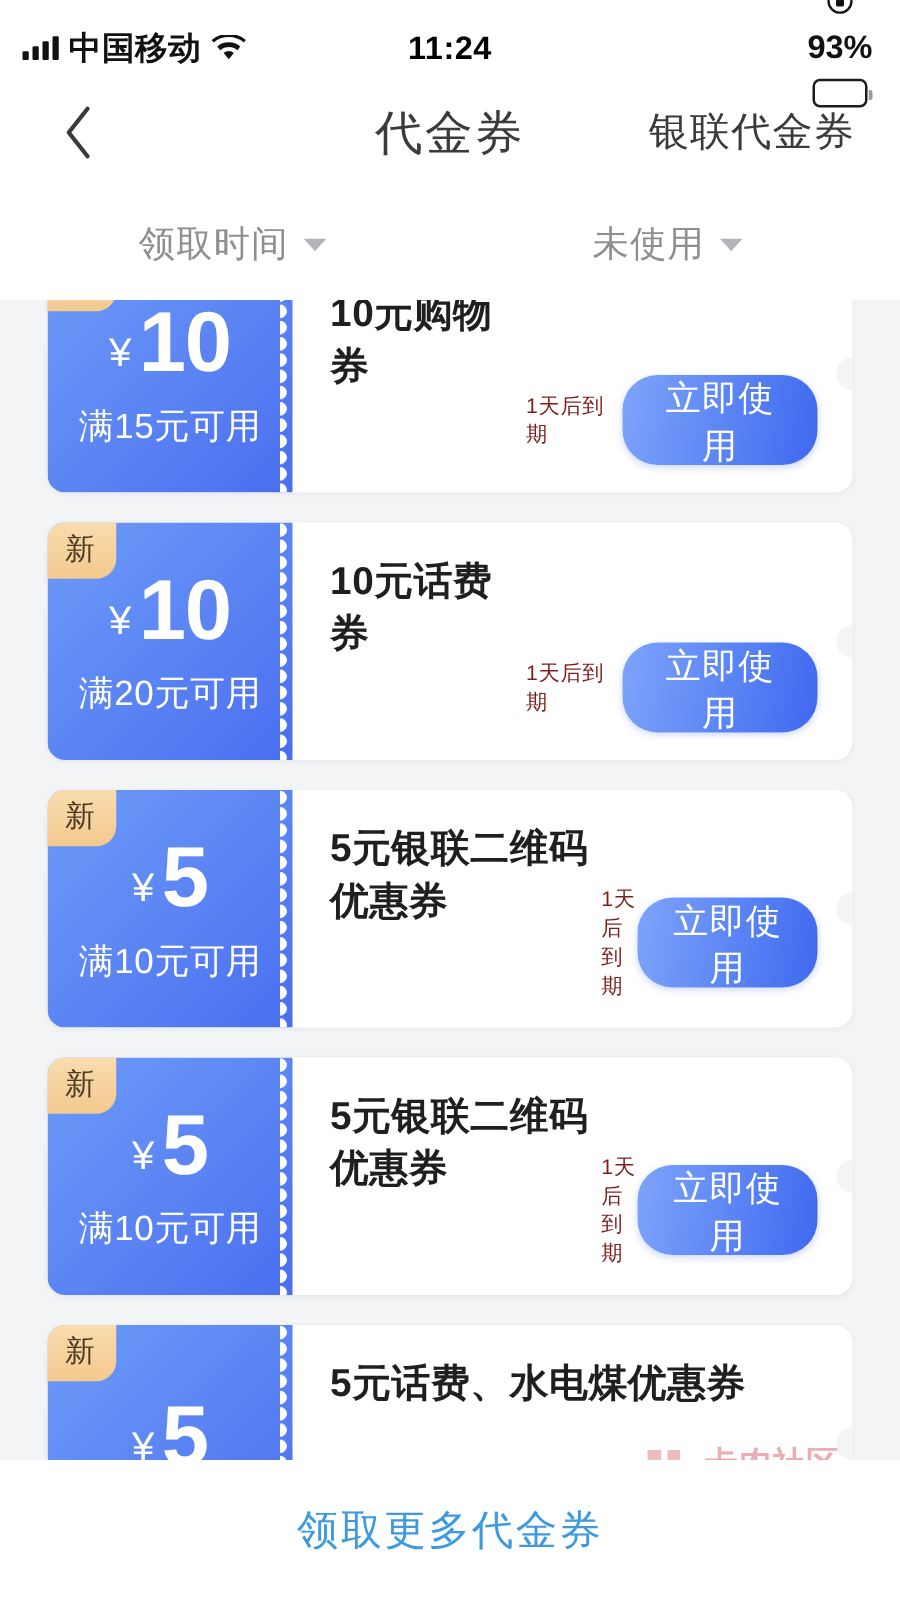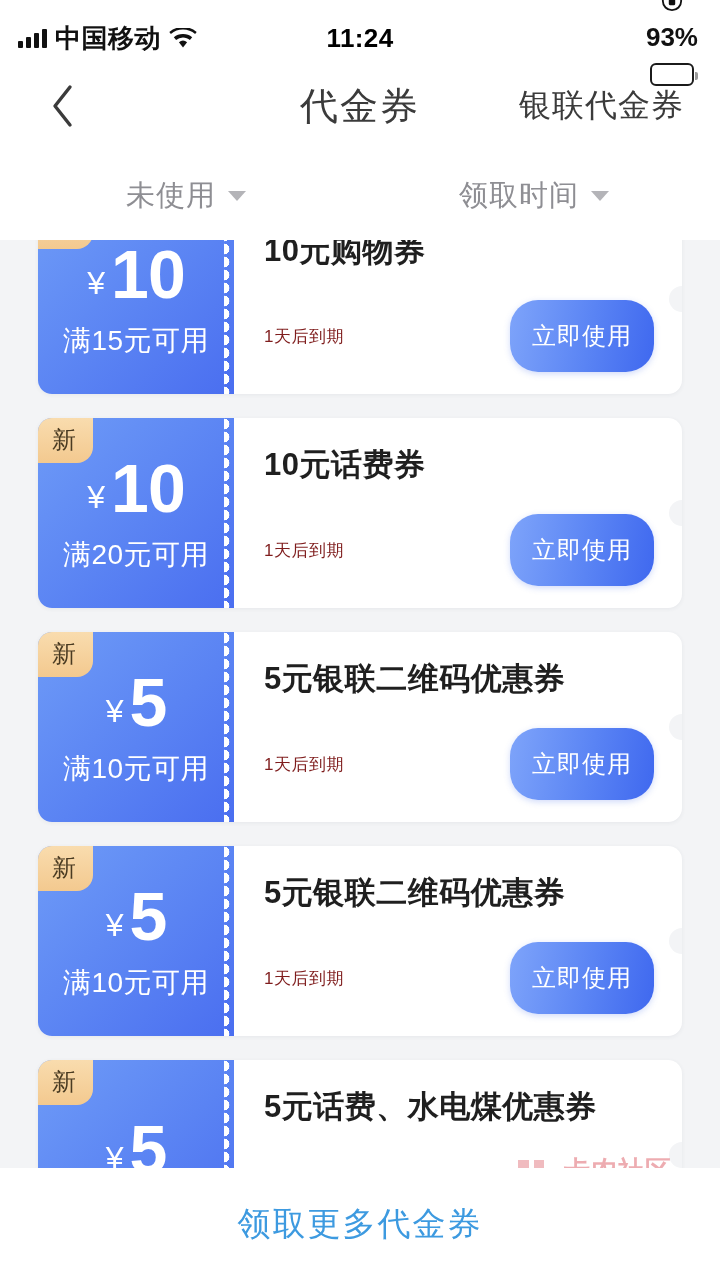--- a/index.html
+++ b/index.html
@@ -260,21 +260,20 @@
     font-size: 28px;
     letter-spacing: 0.5px;
   }
 
   
   .coupon-right {
     flex: 1;
     position: relative;
     padding: 26px 28px 22px 30px;
     display: flex;
-    flex-direction: column;
   }
   .notch {
     position: absolute;
     right: -13px;
     top: 50%;
     transform: translateY(-50%);
     width: 26px;
     height: 26px;
     border-radius: 50%;
     background: #f3f4f6;
@@ -298,21 +297,21 @@
   }
   .use-btn {
     min-width: 144px;
     height: 72px;
     padding: 0 22px;
     border: none;
     border-radius: 28px;
     background: linear-gradient(100deg, #7ea4fa 0%, #5a84f4 55%, #3f68ef 100%);
     color: #ffffff;
     font-family: inherit;
-    font-size: 24px;
+    font-size: 28px;
     letter-spacing: 1px;
     cursor: pointer;
     box-shadow: 0 2px 6px rgba(70, 110, 235, 0.25);
   }
 
   
   .bottom-bar {
     position: absolute;
     left: 0; right: 0; bottom: 0;
     height: 112px;
@@ -402,25 +401,25 @@
         <path d="M20 3L5 22l15 19" fill="none" stroke="#3b3b3b" stroke-width="3.4" stroke-linecap="round" stroke-linejoin="round"></path>
       </svg>
     </span>
   </div>
   <div class="nav-title">代金券</div>
   <div class="nav-action">银联代金券</div>
 </div>
 
 <div class="filter-bar">
   <div class="filter-item">
+    <span class="filter-label">领取时间</span>
+    <span class="caret"></span>
+  </div>
+  <div class="filter-item">
     <span class="filter-label">未使用</span>
-    <span class="caret"></span>
-  </div>
-  <div class="filter-item">
-    <span class="filter-label">领取时间</span>
     <span class="caret"></span>
   </div>
 </div>
 
 <div class="coupon-list">
 
   <div class="coupon-card">
     <div class="coupon-left">
       <div class="new-badge">新</div>
       <div class="amount-row">

